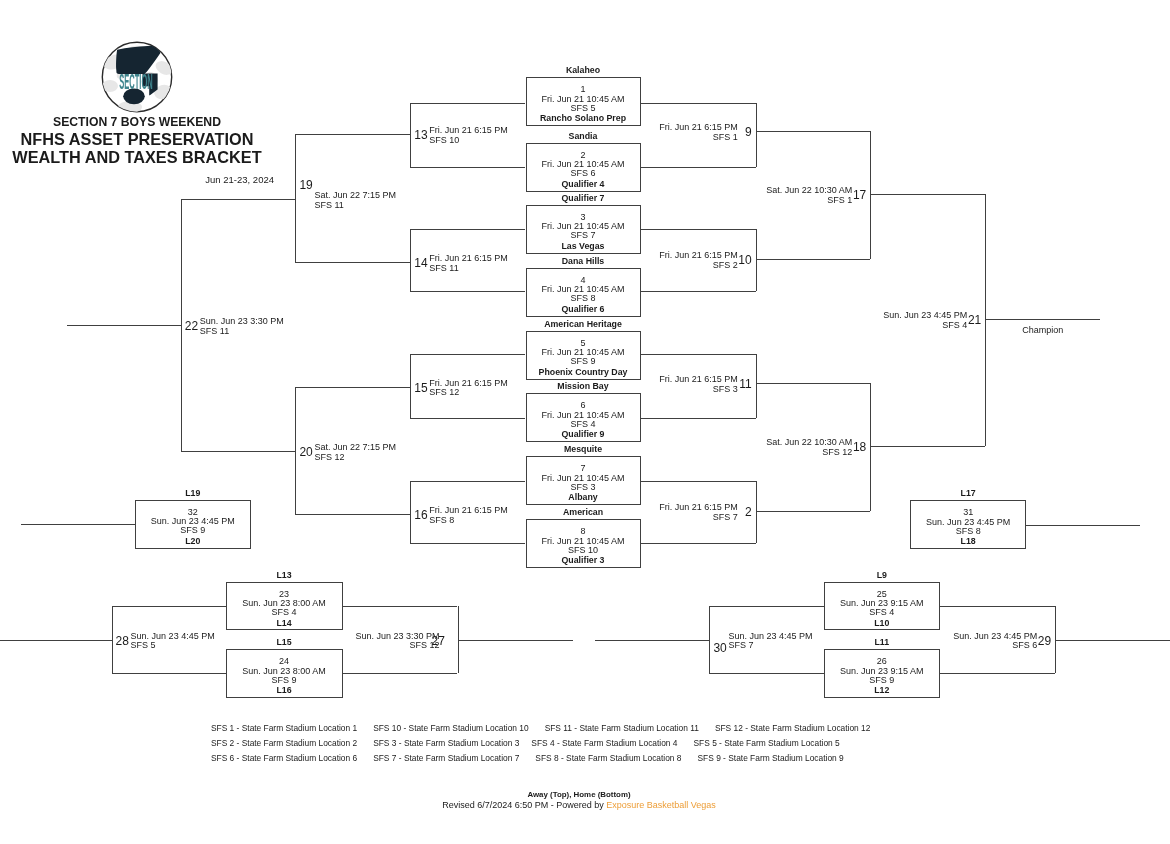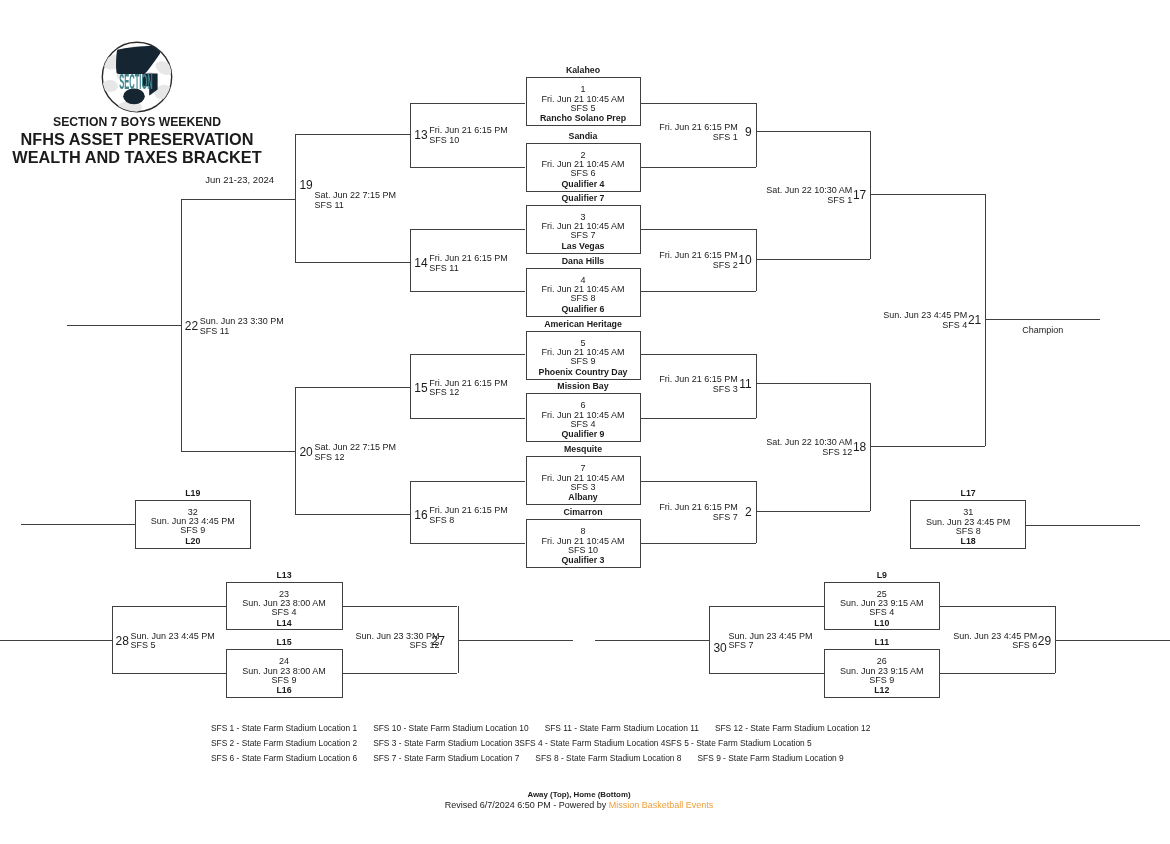--- a/index.html
+++ b/index.html
@@ -48,21 +48,21 @@
 <div class="t" style="left:525.5px;top:409.5px;width:115px">Fri. Jun 21 10:45 AM</div>
 <div class="t" style="left:525.5px;top:418.5px;width:115px">SFS 4</div>
 <div class="t b" style="left:525.5px;top:429px;width:115px">Qualifier 9</div>
 <div class="bx" style="left:525.5px;top:456px;width:113px;height:47px"></div>
 <div class="t b" style="left:525.5px;top:444px;width:115px">Mesquite</div>
 <div class="t" style="left:525.5px;top:463px;width:115px">7</div>
 <div class="t" style="left:525.5px;top:472.5px;width:115px">Fri. Jun 21 10:45 AM</div>
 <div class="t" style="left:525.5px;top:481.5px;width:115px">SFS 3</div>
 <div class="t b" style="left:525.5px;top:492px;width:115px">Albany</div>
 <div class="bx" style="left:525.5px;top:519px;width:113px;height:47px"></div>
-<div class="t b" style="left:525.5px;top:507px;width:115px">Cimarron</div>
+<div class="t b" style="left:525.5px;top:507px;width:115px">American</div>
 <div class="t" style="left:525.5px;top:526px;width:115px">8</div>
 <div class="t" style="left:525.5px;top:535.5px;width:115px">Fri. Jun 21 10:45 AM</div>
 <div class="t" style="left:525.5px;top:544.5px;width:115px">SFS 10</div>
 <div class="t b" style="left:525.5px;top:555px;width:115px">Qualifier 3</div>
 <div class="hl" style="left:640.5px;top:103.1px;width:115.2px;height:1px;background:#404040"></div>
 <div class="hl" style="left:410.3px;top:103.1px;width:115.2px;height:1px;background:#404040"></div>
 <div class="hl" style="left:640.5px;top:166.9px;width:115.2px;height:1px;background:#404040"></div>
 <div class="hl" style="left:410.3px;top:166.9px;width:115.2px;height:1px;background:#404040"></div>
 <div class="hl" style="left:640.5px;top:228.7px;width:115.2px;height:1px;background:#404040"></div>
 <div class="hl" style="left:410.3px;top:228.7px;width:115.2px;height:1px;background:#404040"></div>
@@ -216,15 +216,15 @@
 <path fill="#152531" d="M17.1,9.7 C27,7.4 38,6.8 47.5,6.0 C52,5.6 56,5.3 58.4,6.7 C59.5,7.5 59.9,8.8 59.2,10.1 L60.4,13 C56.5,18.5 51.5,25.8 47,31.5 L44.5,34 L19,34 C17.2,33.9 16.0,32.8 16.4,30.9 C15.7,26 16.2,15.5 17.1,9.7 Z"></path>
 <path fill="#152531" d="M44.5,33.5 L57.6,33.5 L57.6,49.5 L49.9,55.2 L49.2,55.2 L49.2,46.3 L42.5,46.3 L42.5,33.5 Z"></path>
 <ellipse fill="#152531" cx="34" cy="56.3" rx="10.8" ry="7.9"></ellipse>
 <text x="36" y="49.2" font-family="Liberation Sans, sans-serif" font-weight="bold" font-size="21.5" fill="#3f858e" text-anchor="middle" textLength="33.5" lengthAdjust="spacingAndGlyphs">SECTION</text>
 </g>
 </svg>
 <div style="position:absolute;left:0;top:114.5px;width:274px;text-align:center;font-size:12.2px;font-weight:bold">SECTION 7 BOYS WEEKEND</div>
 <div style="position:absolute;left:0;top:129.5px;width:274px;text-align:center;font-size:16.3px;font-weight:bold;line-height:18.5px">NFHS ASSET PRESERVATION<br>WEALTH AND TAXES BRACKET</div>
 <div style="position:absolute;left:0;top:173.5px;width:274px;text-align:right;font-size:9.5px">Jun 21-23, 2024</div>
 <div style="position:absolute;left:211px;top:723px;font-size:8.4px;white-space:nowrap"><span style="margin-right:16px">SFS 1 - State Farm Stadium Location 1</span><span style="margin-right:16px">SFS 10 - State Farm Stadium Location 10</span><span style="margin-right:16px">SFS 11 - State Farm Stadium Location 11</span><span>SFS 12 - State Farm Stadium Location 12</span></div>
-<div style="position:absolute;left:211px;top:737.8px;font-size:8.4px;white-space:nowrap"><span style="margin-right:16px">SFS 2 - State Farm Stadium Location 2</span><span style="margin-right:0">SFS 3 - State Farm Stadium Location 3</span><span style="">SFS 4 - State Farm Stadium Location 4</span><span>SFS 5 - State Farm Stadium Location 5</span></div>
+<div style="position:absolute;left:211px;top:737.8px;font-size:8.4px;white-space:nowrap"><span style="margin-right:16px">SFS 2 - State Farm Stadium Location 2</span><span style="margin-right:12px">SFS 3 - State Farm Stadium Location 3</span><span style="margin-right:16px">SFS 4 - State Farm Stadium Location 4</span><span>SFS 5 - State Farm Stadium Location 5</span></div>
 <div style="position:absolute;left:211px;top:752.9px;font-size:8.4px;white-space:nowrap"><span style="margin-right:16px">SFS 6 - State Farm Stadium Location 6</span><span style="margin-right:16px">SFS 7 - State Farm Stadium Location 7</span><span style="margin-right:16px">SFS 8 - State Farm Stadium Location 8</span><span>SFS 9 - State Farm Stadium Location 9</span></div>
 <div style="position:absolute;left:0;top:790px;width:1158px;text-align:center;font-size:7.9px;font-weight:bold">Away (Top), Home (Bottom)</div>
-<div style="position:absolute;left:0;top:799.5px;width:1158px;text-align:center;font-size:9px">Revised 6/7/2024 6:50 PM - Powered by <span style="color:#ed9e38">Mission Basketball Events</span></div>
+<div style="position:absolute;left:0;top:799.5px;width:1158px;text-align:center;font-size:9px">Revised 6/7/2024 6:50 PM - Powered by <span style="color:#ed9e38">Exposure Basketball Vegas</span></div>
 </body></html>

